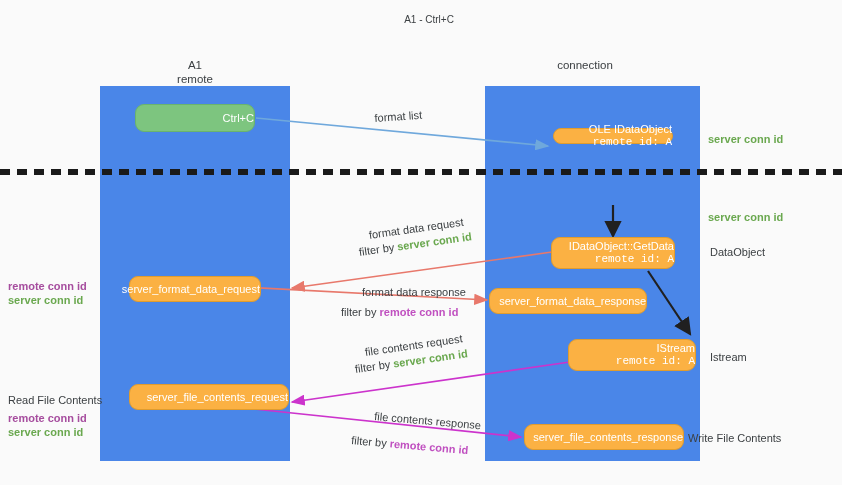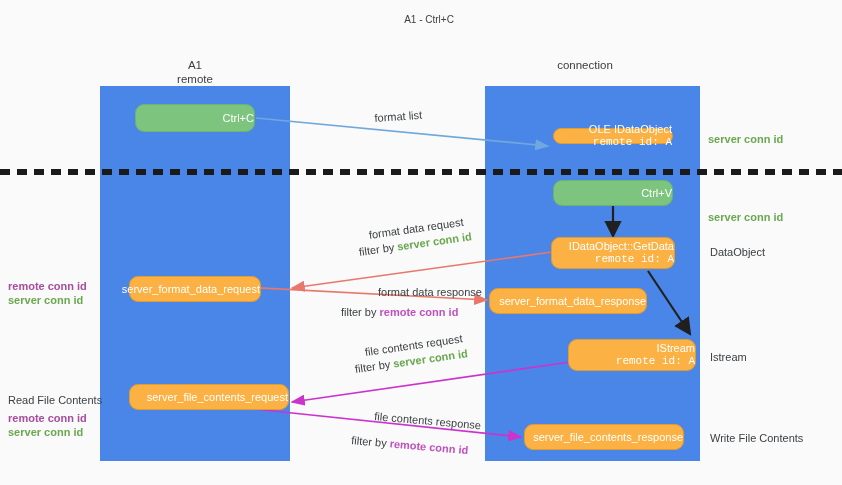--- a/index.html
+++ b/index.html
@@ -153,23 +153,20 @@
 
   <div class="node green" style="left:135px; top:104px; width:120px; height:28px;">
     <div>Ctrl+C</div>
   </div>
 
   <div class="node orange" style="left:553px; top:128px; width:120px; height:16px;">
     <div>OLE IDataObject</div>
     <div class="ln2">remote id: A</div>
   </div>
 
-  <div class="node green" style="left:553px; top:180px; width:120px; height:26px;">
-    <div>Ctrl+V</div>
-  </div>
 
   <div class="node orange" style="left:551px; top:237px; width:124px; height:32px;">
     <div>IDataObject::GetData</div>
     <div class="ln2">remote id: A</div>
   </div>
 
   <div class="node orange" style="left:568px; top:339px; width:128px; height:32px;">
     <div>IStream</div>
     <div class="ln2">remote id: A</div>
   </div>
@@ -190,40 +187,40 @@
     <div>server_file_contents_response</div>
   </div>
 
   <div class="lbl rot" style="left:374px; top:111px; transform: rotate(-4deg);">format list</div>
 
   <div class="lbl rot" style="left:368px; top:228px; transform: rotate(-8deg);">format data request</div>
   <div class="lbl rot" style="left:358px; top:245px; transform: rotate(-8deg);">
     <span>filter by </span><span class="g">server conn id</span>
   </div>
 
-  <div class="lbl" style="left:362px; top:285px;margin-left:16px;">format data response</div>
+  <div class="lbl" style="left:362px; top:285px;">format data response</div>
   <div class="lbl" style="left:341px; top:305px;">
     <span>filter by </span><span class="p">remote conn id</span>
   </div>
 
   <div class="lbl rot" style="left:364px; top:345px; transform: rotate(-8deg);">file contents request</div>
   <div class="lbl rot" style="left:354px; top:362px; transform: rotate(-8deg);">
     <span>filter by </span><span class="g">server conn id</span>
   </div>
 
   <div class="lbl rot" style="left:375px; top:409px; transform: rotate(5deg);">file contents response</div>
   <div class="lbl rot" style="left:352px; top:433px; transform: rotate(5deg);">
     <span>filter by </span><span class="p">remote conn id</span>
   </div>
 
   <div class="lbl green" style="left:708px; top:132px;">server conn id</div>
   <div class="lbl green" style="left:708px; top:210px;">server conn id</div>
   <div class="lbl dark" style="left:710px; top:245px;">DataObject</div>
   <div class="lbl dark" style="left:710px; top:350px;">Istream</div>
-  <div class="lbl dark" style="left:710px; top:431px;text-align:right;">Write File Contents</div>
+  <div class="lbl dark" style="left:688px; top:431px;text-align:right;">Write File Contents</div>
 
   <div class="lbl purple" style="left:8px; top:279px;">remote conn id</div>
   <div class="lbl green" style="left:8px; top:293px;">server conn id</div>
 
   <div class="lbl dark" style="left:8px; top:393px;">Read File Contents</div>
   <div class="lbl purple" style="left:8px; top:411px;">remote conn id</div>
   <div class="lbl green" style="left:8px; top:425px;">server conn id</div>
 
 </div>
 

